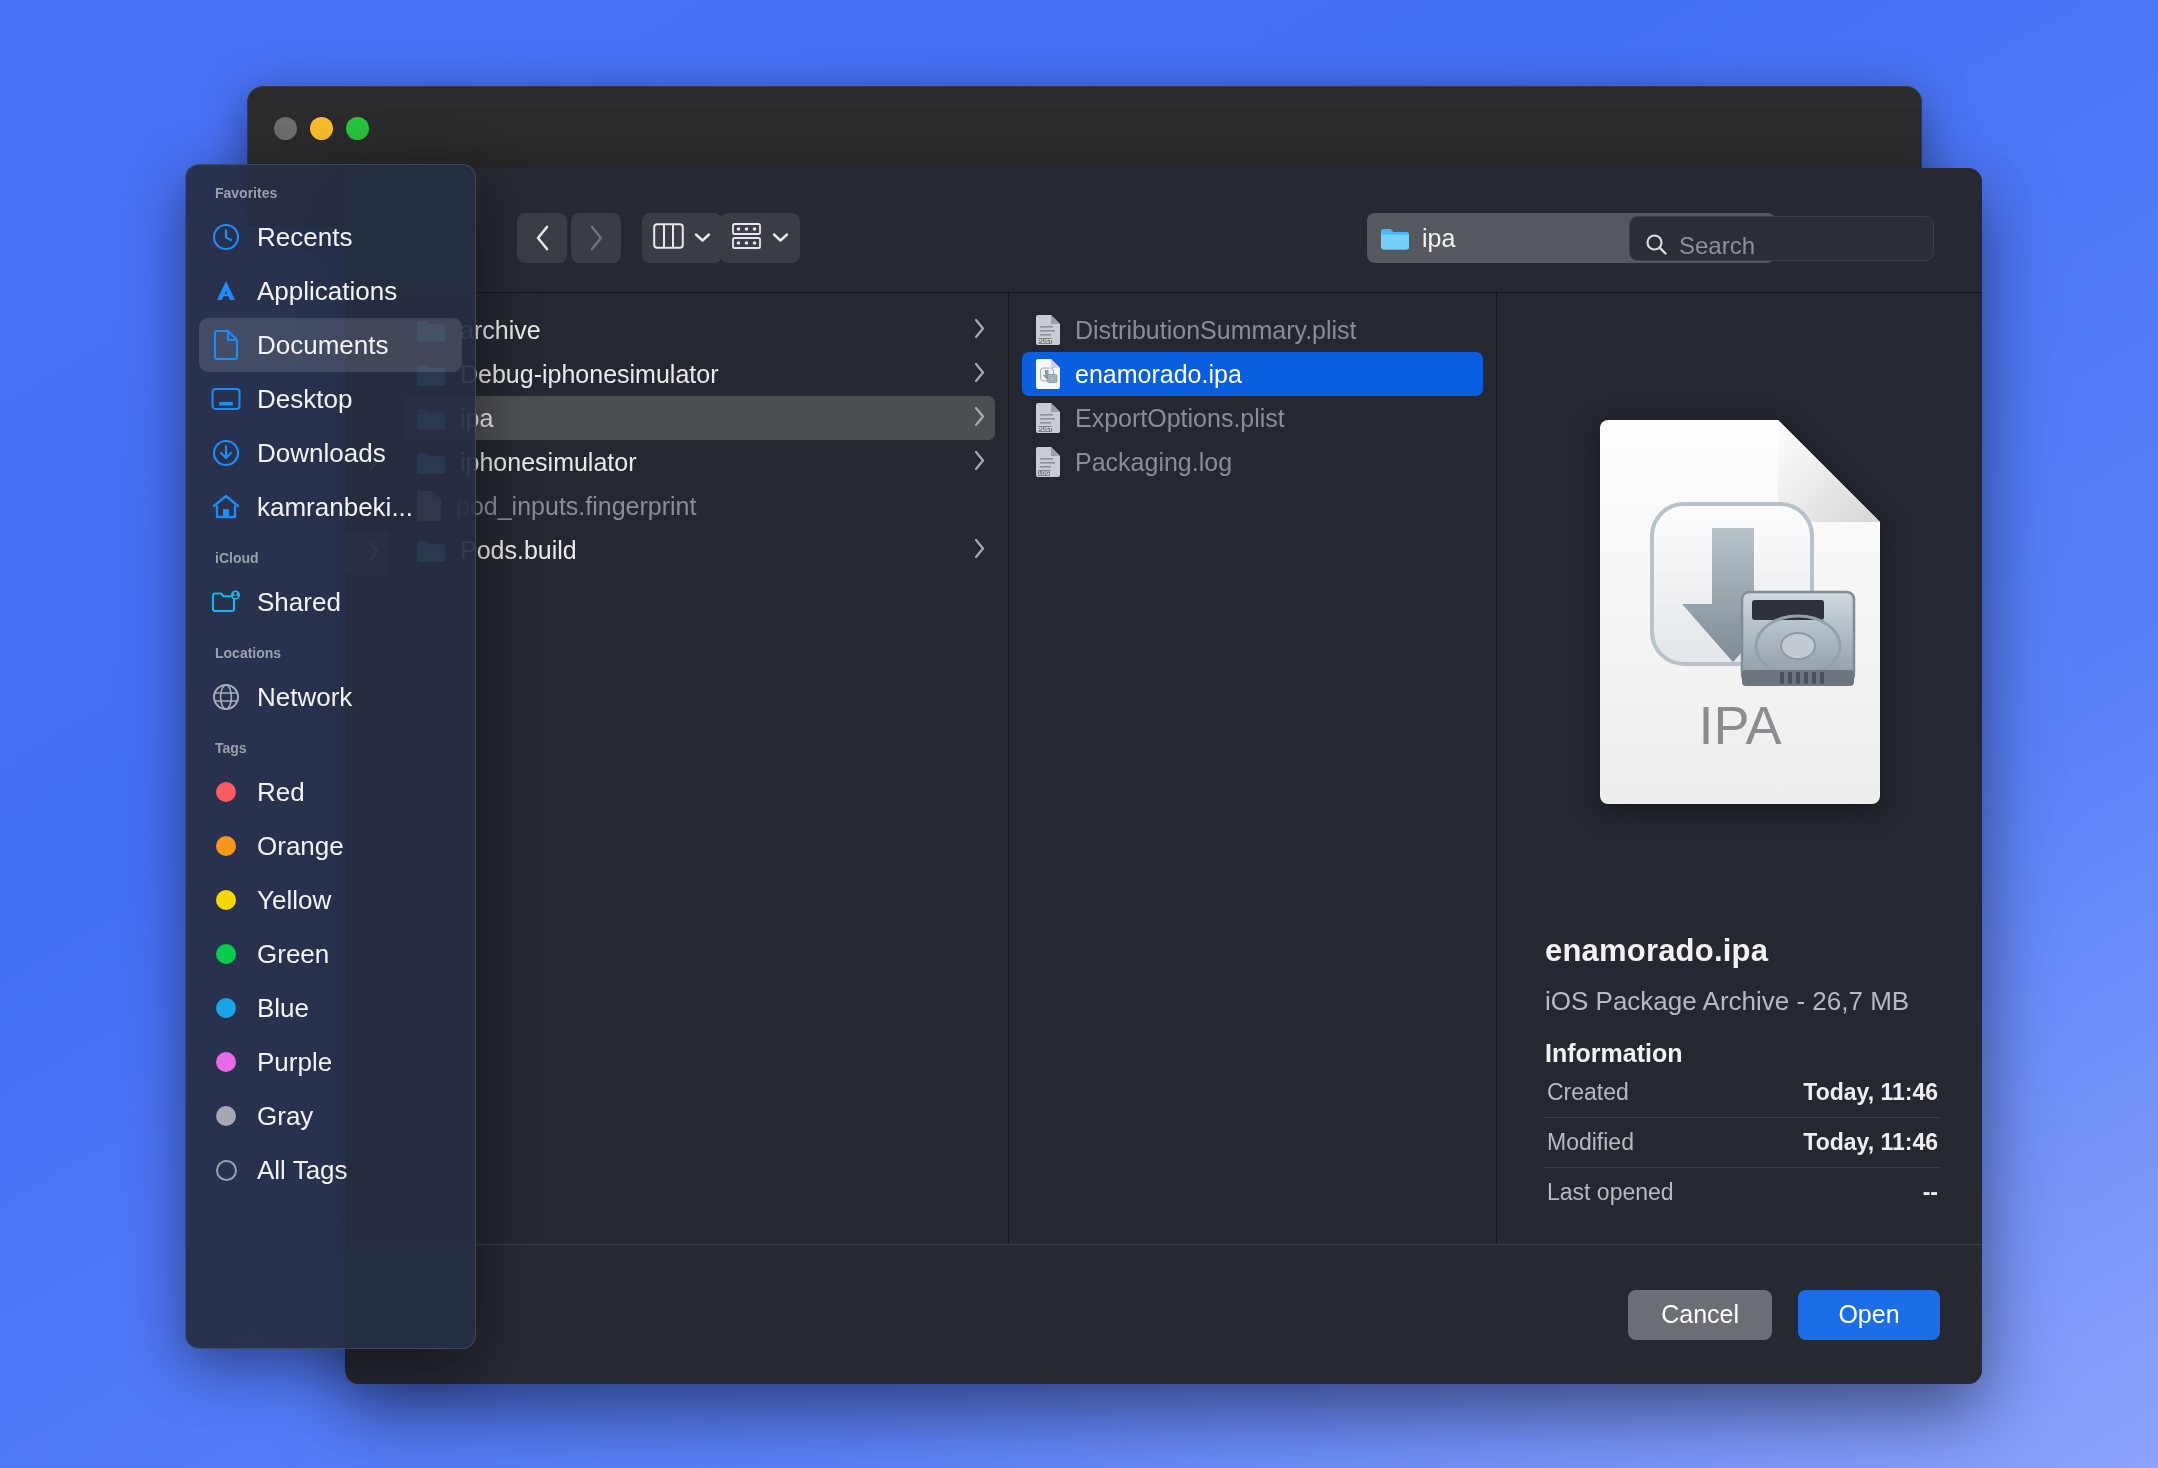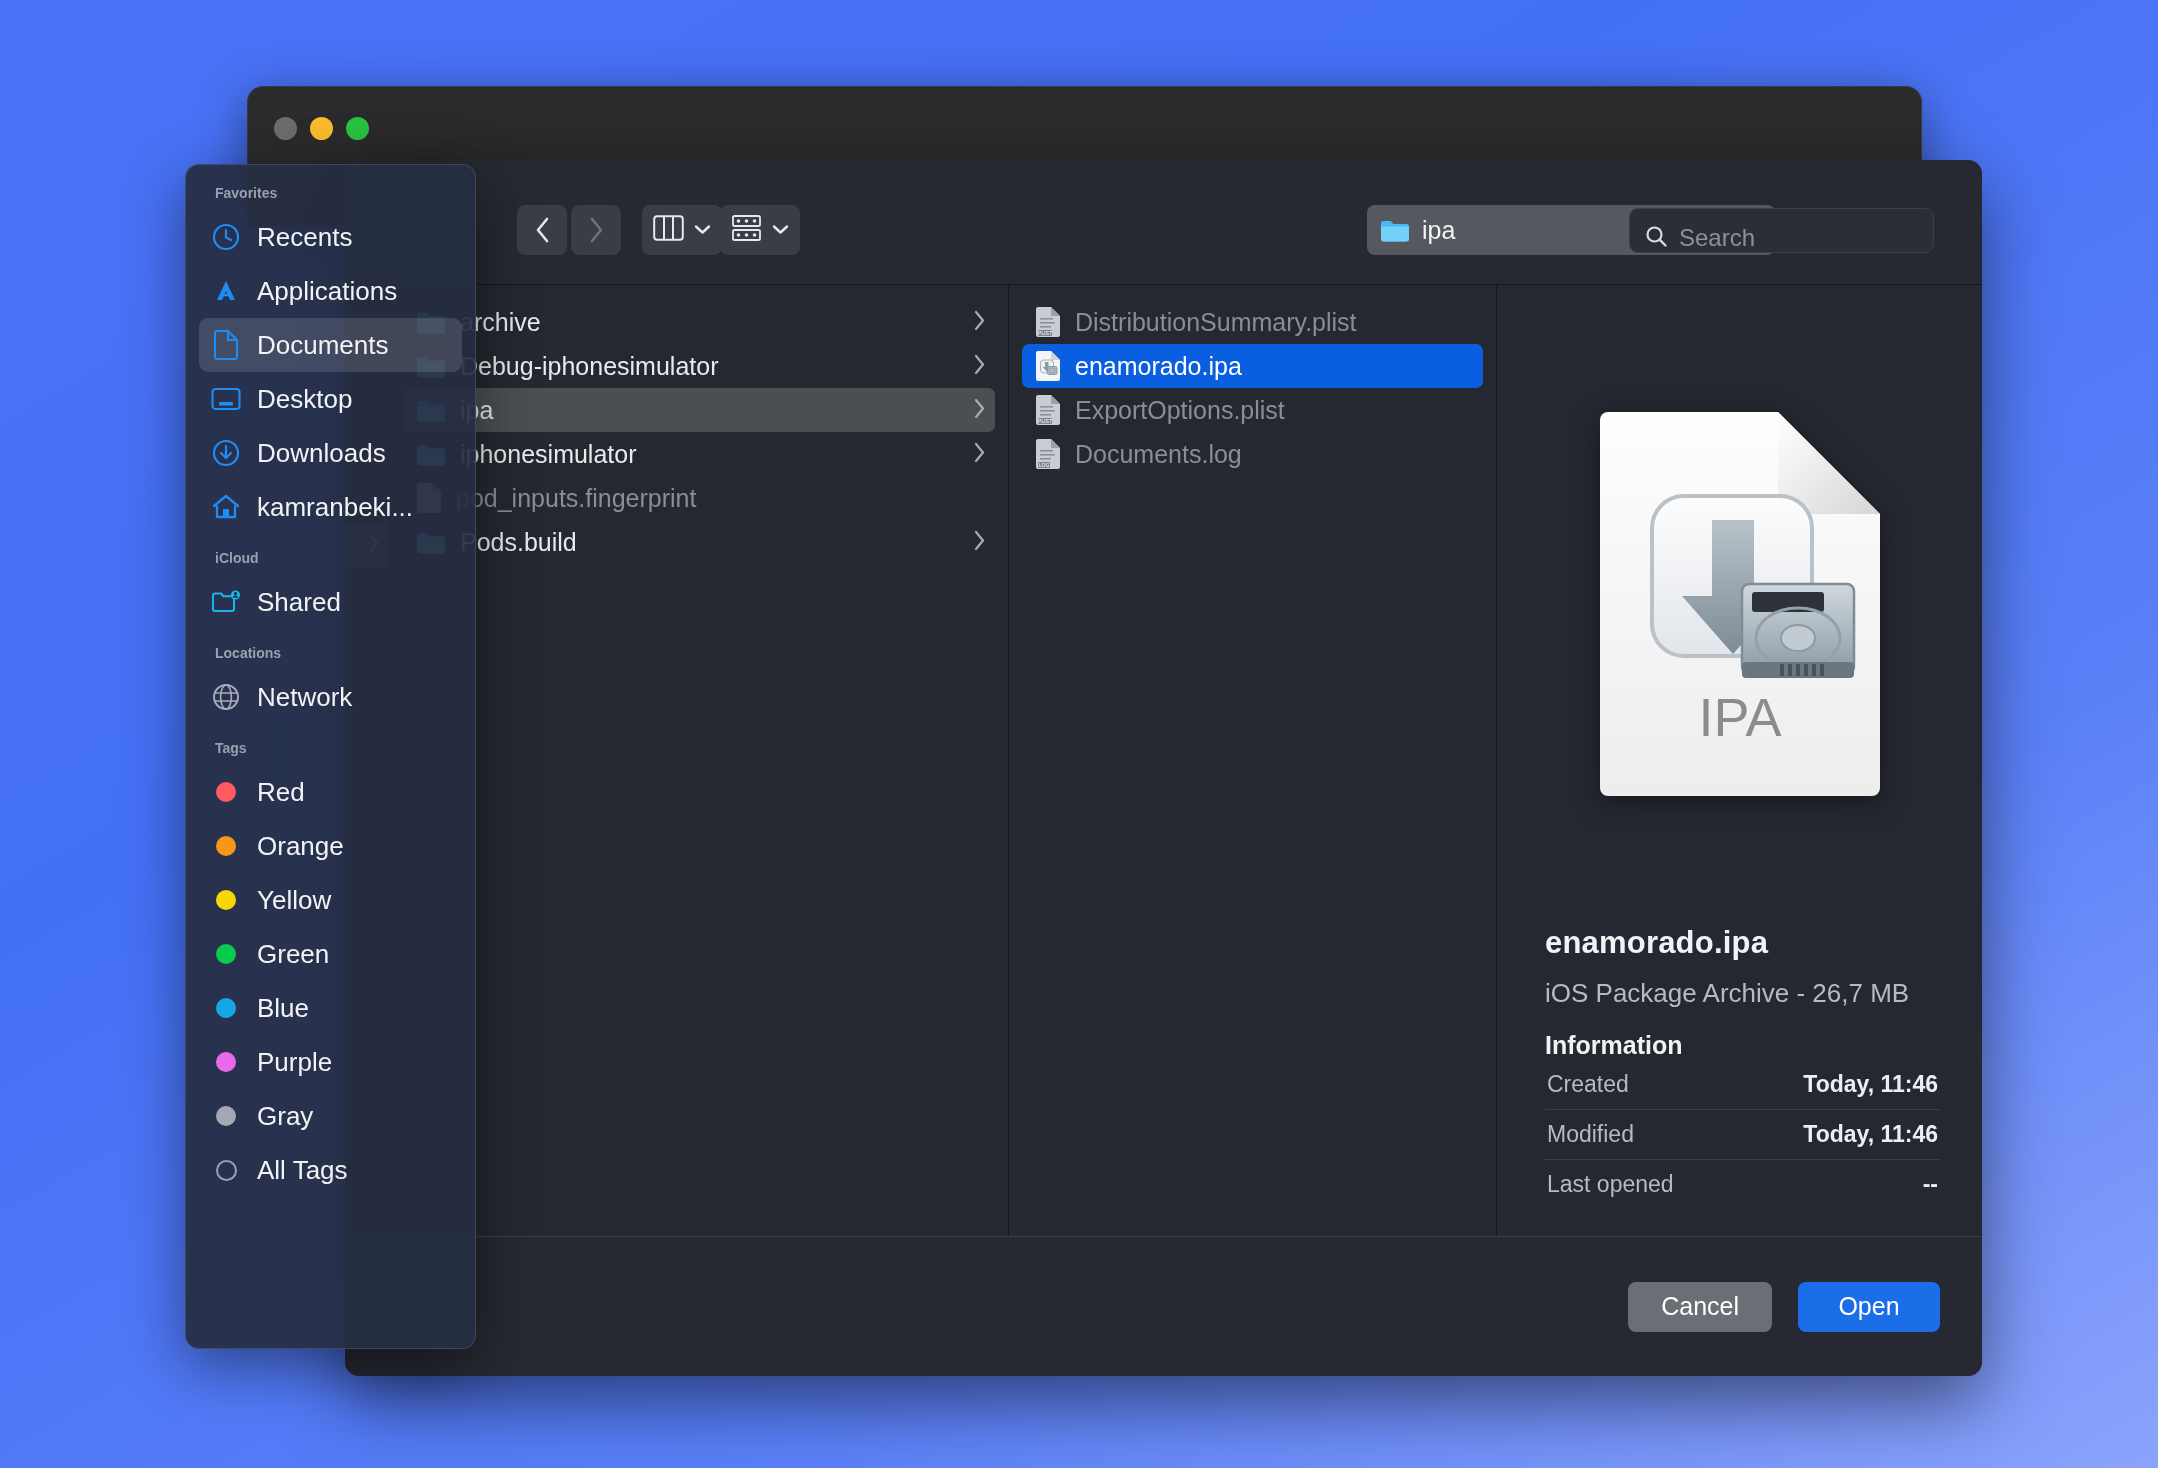--- a/index.html
+++ b/index.html
@@ -72,21 +72,21 @@
     position: absolute; right: 30px; top: 109px;
     transform: translateY(-50%);
     display: flex; align-items: center; gap: 13px;
     color: #c4c4c8; font-size: 24px;
   }
   .avatar { width: 38px; height: 38px; color: #b6b6bb; }
 
   
   .dialog {
     position: absolute;
-    left: 345px; top: 160px;
+    left: 345px; top: 168px;
     width: 1637px; height: 1216px;
     background: #a21caf;
     border-radius: 14px;
     box-shadow: 0 26px 70px rgba(0,0,0,.5);
     overflow: hidden;
   }
 
   .dlg-toolbar {
     position: absolute; left: 0; top: 0;
     width: 100%; height: 125px;
@@ -530,21 +530,21 @@
     <path d="M16 1 25 10h-9Z" fill="#9aa0a7"></path>
     <g fill="#8b9098">
                 <rect x="5" y="12" width="13" height="1.6"></rect>
                 <rect x="5" y="16" width="15" height="1.6"></rect>
                 <rect x="5" y="20" width="11" height="1.6"></rect>
               </g>
     <rect x="3" y="24" width="12" height="6" rx="1" fill="#7e838b"></rect>
     <text x="9" y="29" text-anchor="middle" font-size="5" fill="#fff" font-family="Liberation Sans, sans-serif">LOG</text>
             </svg>
           </span>
-          <span class="name">Documents.log</span>
+          <span class="name">Packaging.log</span>
         </div>
       </div>
 
     <div class="preview">
 
       <div class="ipa-icon-wrap">
         <svg class="ipa-doc" viewBox="0 0 292 390" aria-hidden="true">
           <defs>
             <linearGradient id="pg" x1="0" y1="0" x2="0" y2="1">
               <stop offset="0" stop-color="#fefefe"></stop>

